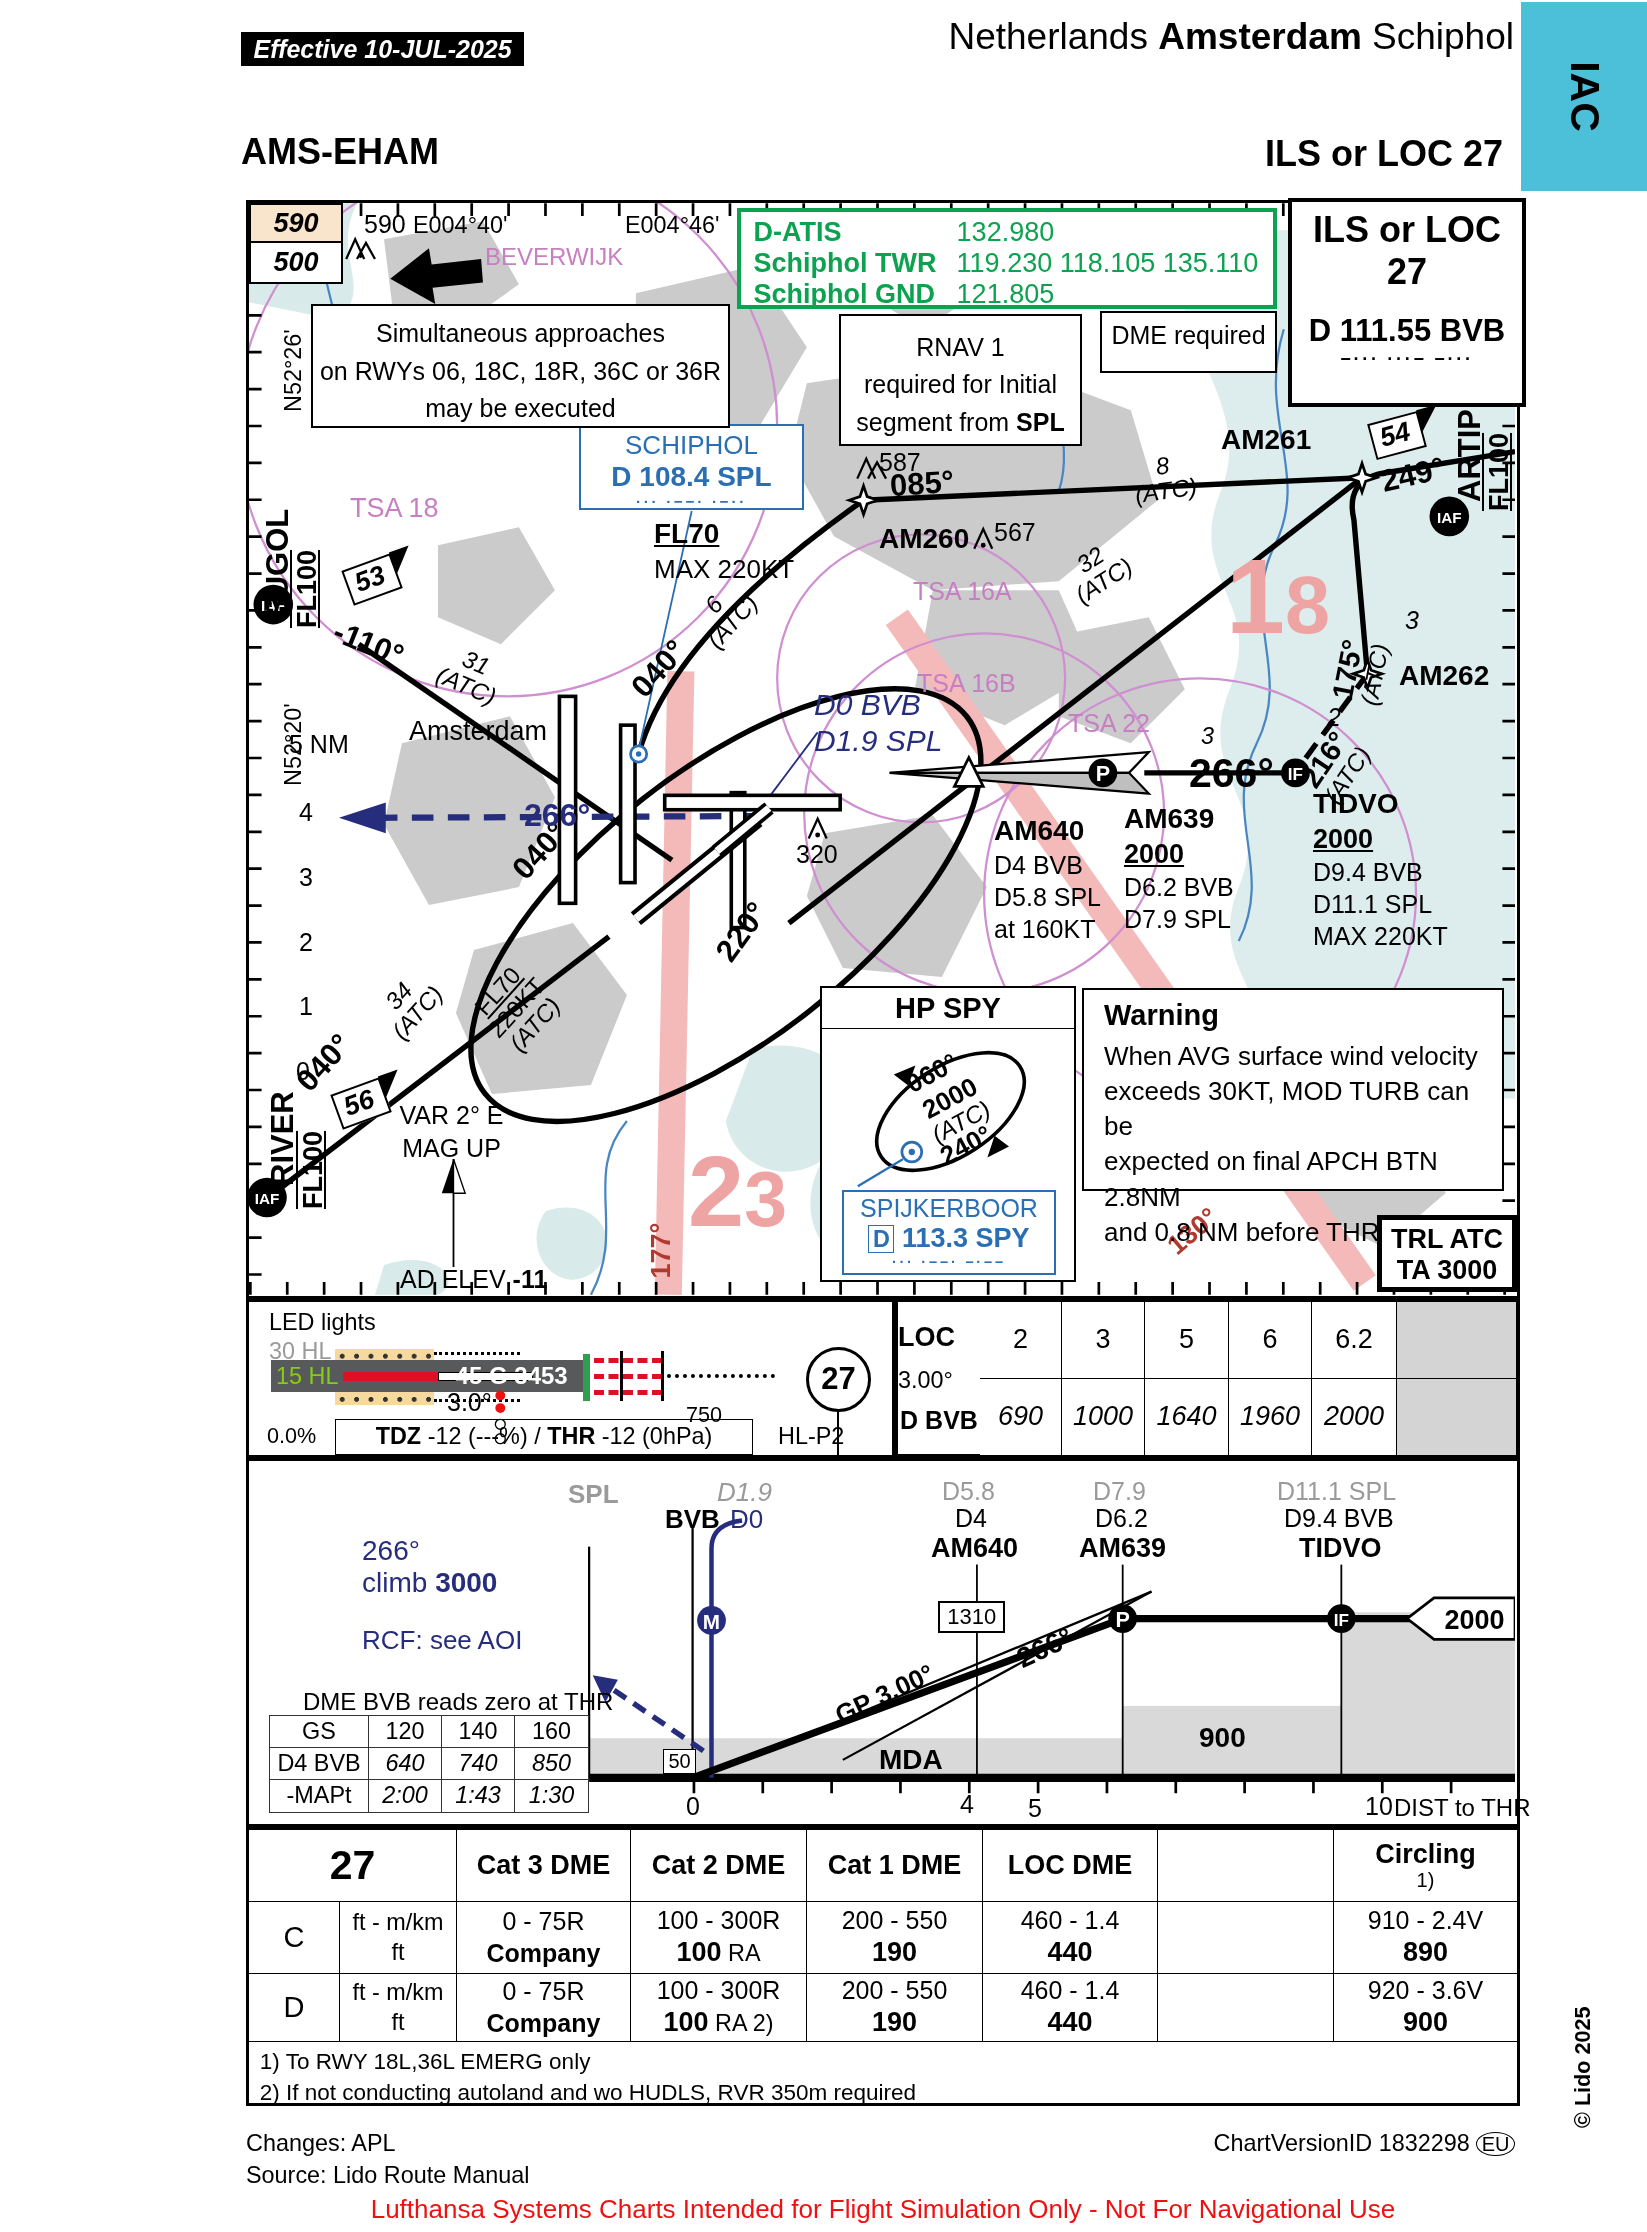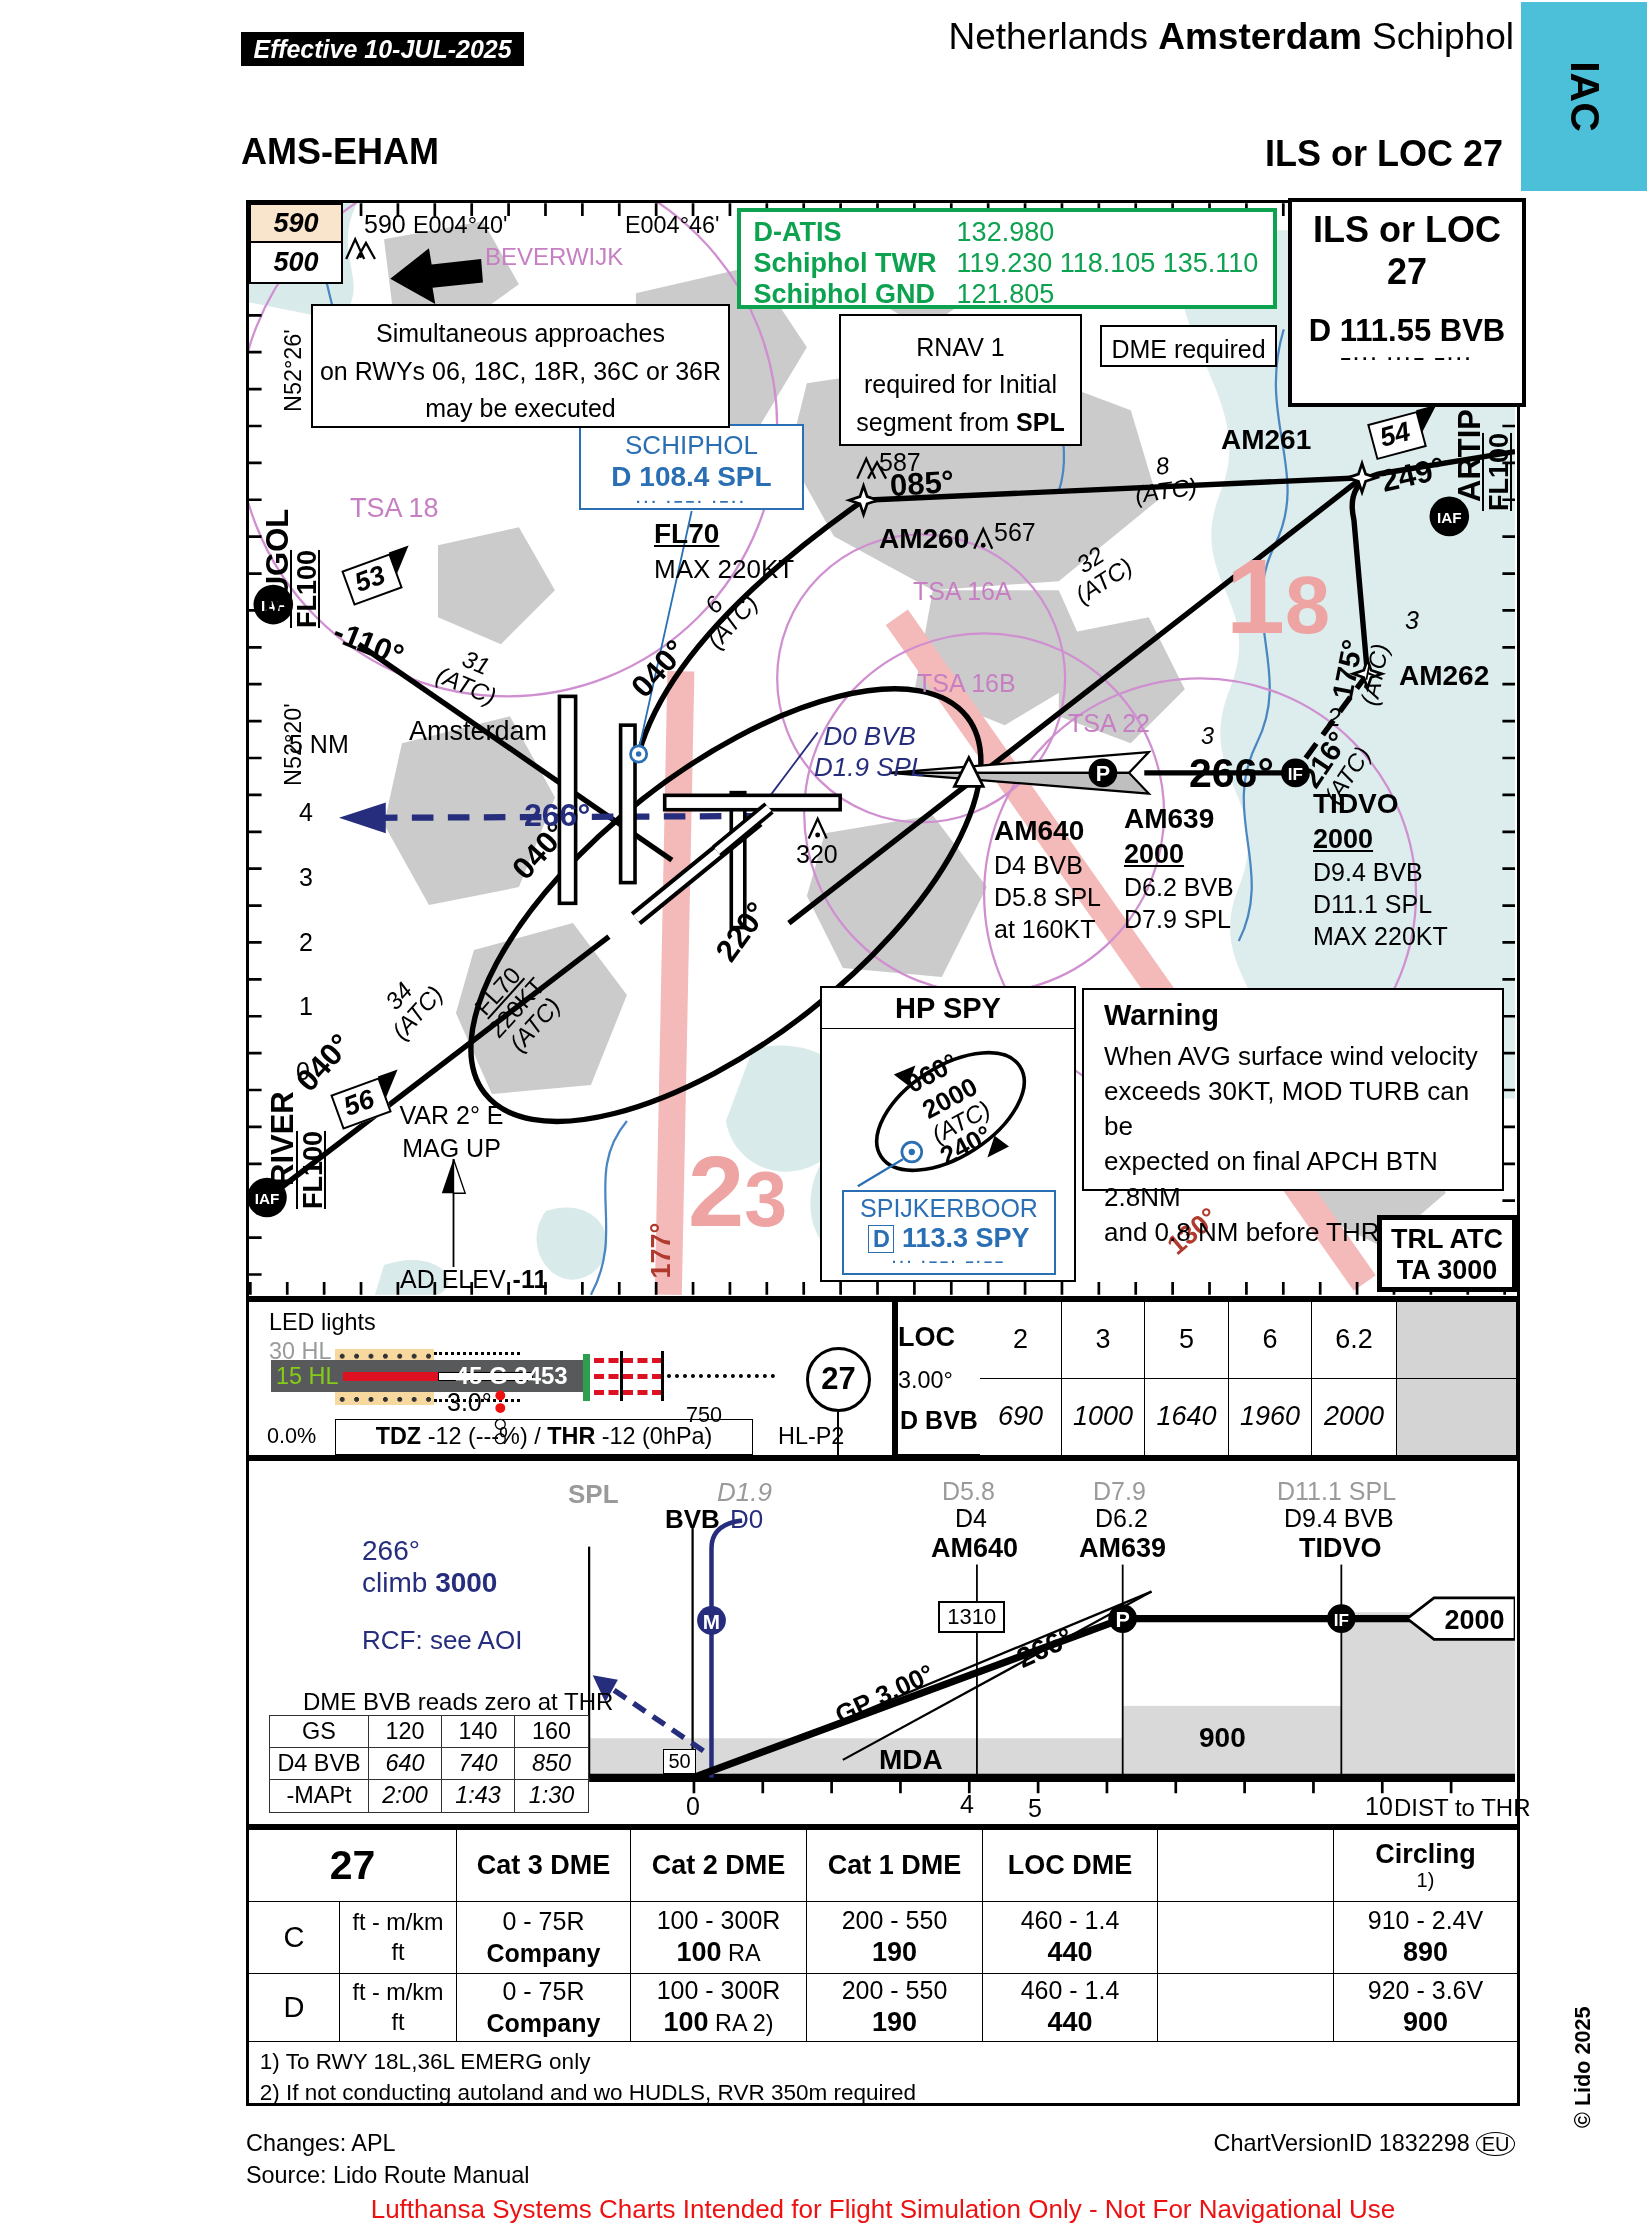--- a/index.html
+++ b/index.html
@@ -259,21 +259,21 @@
     <div class="rl" style="left:1055px;top:536px;transform:rotate(-56deg);font-size:24px;">
       <div class="b" style="font-size:29px;">216°</div>
       <div class="i">(ATC)</div>
     </div>
     <span class="t b pink" style="left:977px;top:340px;font-size:106px;line-height:1;">
       <span>1</span><span style="font-size:81px;">8</span>
     </span>
 
     <span class="t b" style="left:940px;top:547px;font-size:41px;">266°</span>
     <span class="t i" style="left:952px;top:520px;font-size:23.4px;">3</span>
-    <div class="t navy i" style="left:565px;top:518px;font-size:26px;line-height:1.2;text-align:center;">
+    <div class="t navy i" style="left:565px;top:484px;font-size:30px;line-height:1.2;">
       <div>D0 BVB</div>
         <div>D1.9 SPL</div>
     </div>
     <span class="t navy b" style="left:275px;top:594px;font-size:32px;">266°</span>
     <span class="t" style="left:160px;top:513px;font-size:27px;">Amsterdam</span>
     <span class="t" style="left:547px;top:637px;font-size:25px;">320</span>
     <span class="t b" style="left:461px;top:711px;font-size:31px;transform:rotate(-54deg);">220°</span>
 
     <div class="t" style="left:745px;top:610px;font-size:25px;line-height:1.28;">
       <div class="b" style="font-size:28px;">AM640</div>
@@ -336,21 +336,21 @@
       <div class="b" style="font-size:36px;margin-top:7.2px;">ILS or LOC</div>
       <div class="b" style="font-size:36px;">27</div>
       <div class="b" style="font-size:31px;margin-top:20px;">D 111.55 BVB</div>
       <div class="morse" style="font-size:18px;">−···  ···−  −···</div>
     </div>
     <div class="box" style="left:590px;top:111px;width:243px;height:132px;text-align:center;font-size:25px;line-height:1.5;padding-top:12.6px;">
       <div>RNAV 1</div>
       <div>required for Initial</div>
       <div><span>segment from </span><span class="b">SPL</span></div>
     </div>
-    <div class="box" style="left:851px;top:122px;width:177px;height:42px;text-align:center;font-size:25px;line-height:44px;">
+    <div class="box" style="left:851px;top:108px;width:177px;height:62px;text-align:center;font-size:25px;line-height:44px;">
       <span>DME required</span>
     </div>
 
     <div class="box" style="left:571px;top:783px;width:256px;height:296px;">
       <div class="b" style="text-align:center;font-size:29px;border-bottom:1.8px solid #000;padding:3.6px 0;">HP SPY</div>
       <svg width="207" height="153" viewBox="0 0 230 170" style="position:absolute;left:25px;top:47px;">
         <ellipse cx="115" cy="85" rx="92" ry="50" transform="rotate(-33 115 85)" fill="none" stroke="#000" stroke-width="4"></ellipse>
         <polygon points="52,44 76,34 68,56" fill="#000"></polygon>
         <polygon points="180,124 156,136 164,112" fill="#000"></polygon>
         <circle cx="72" cy="130" r="11" fill="#fff" stroke="#2a6eb4" stroke-width="3"></circle>

